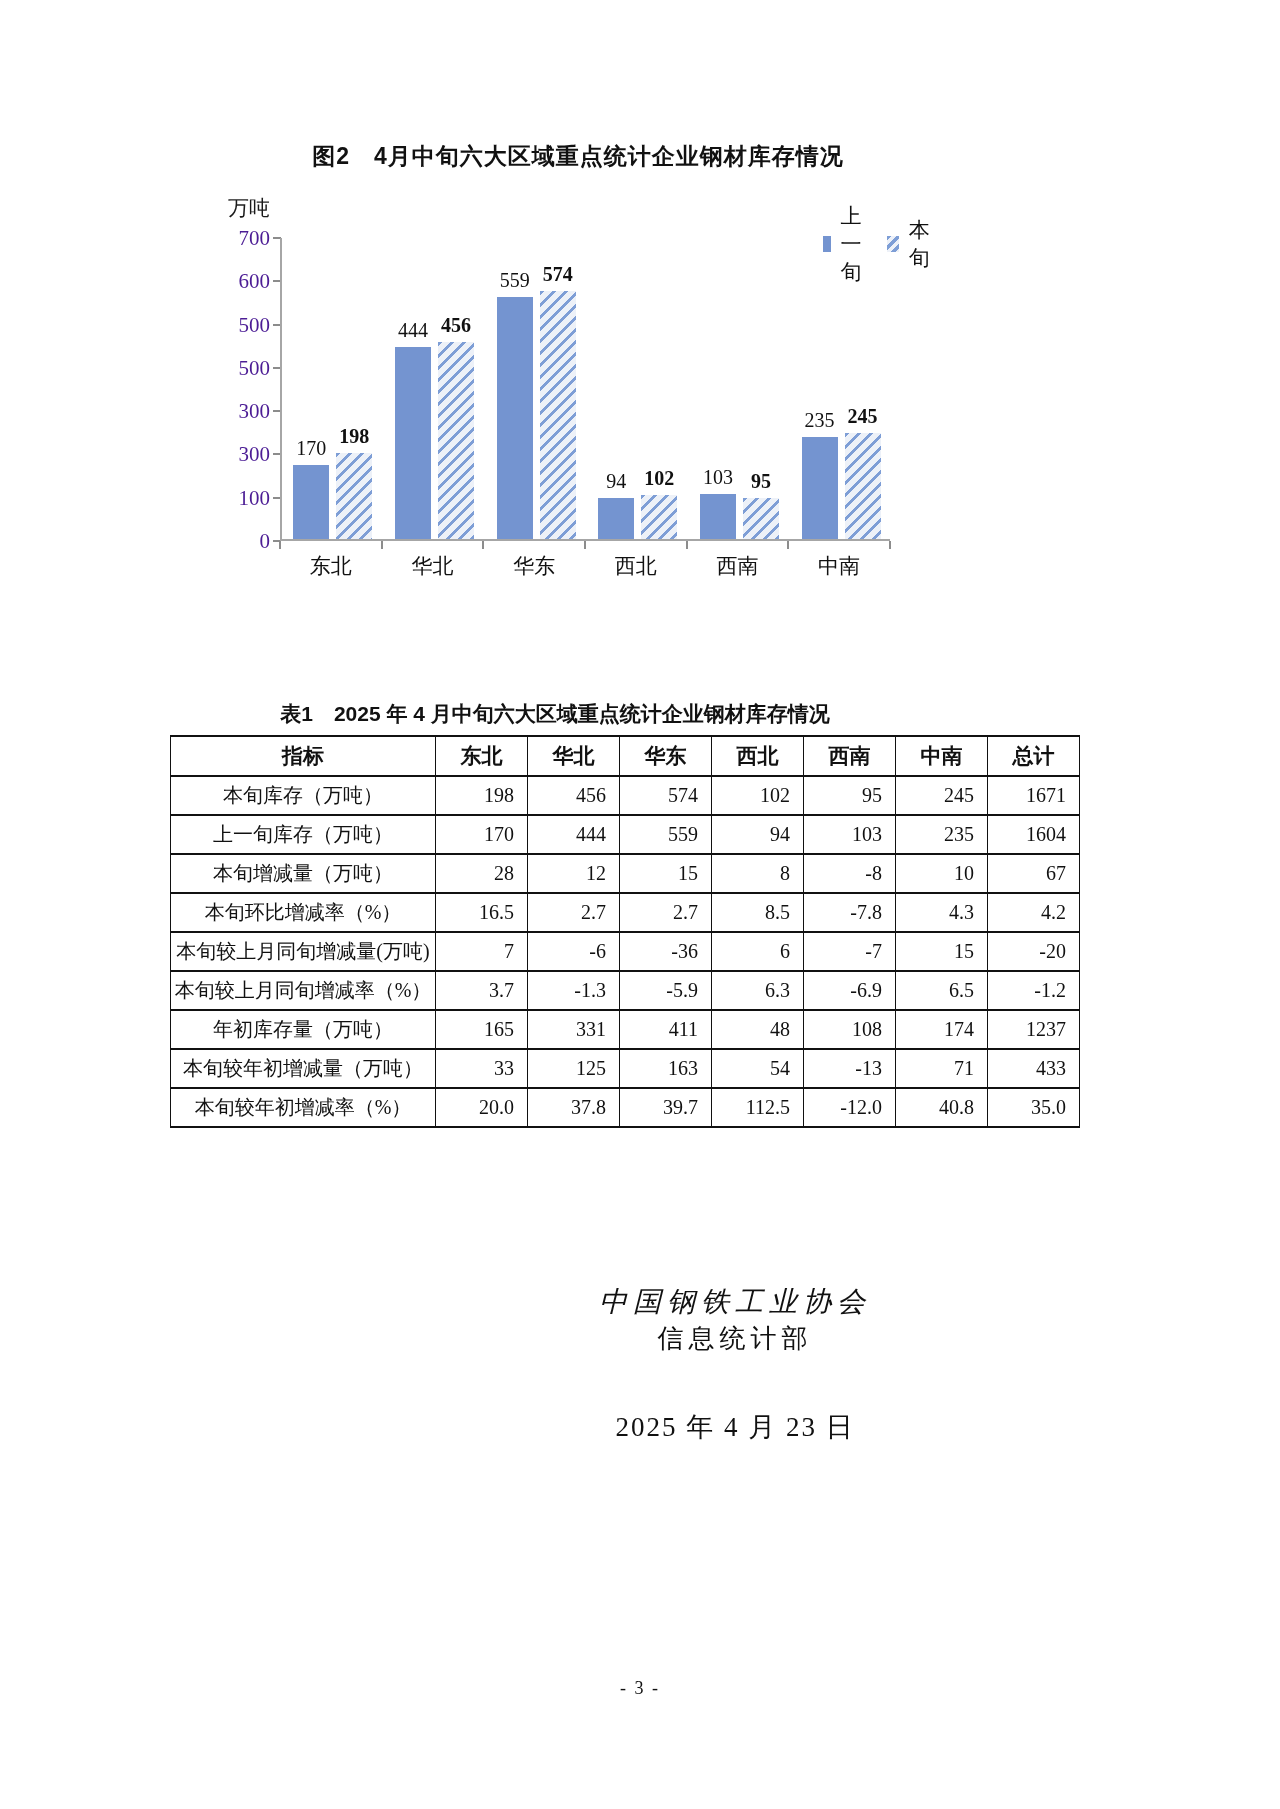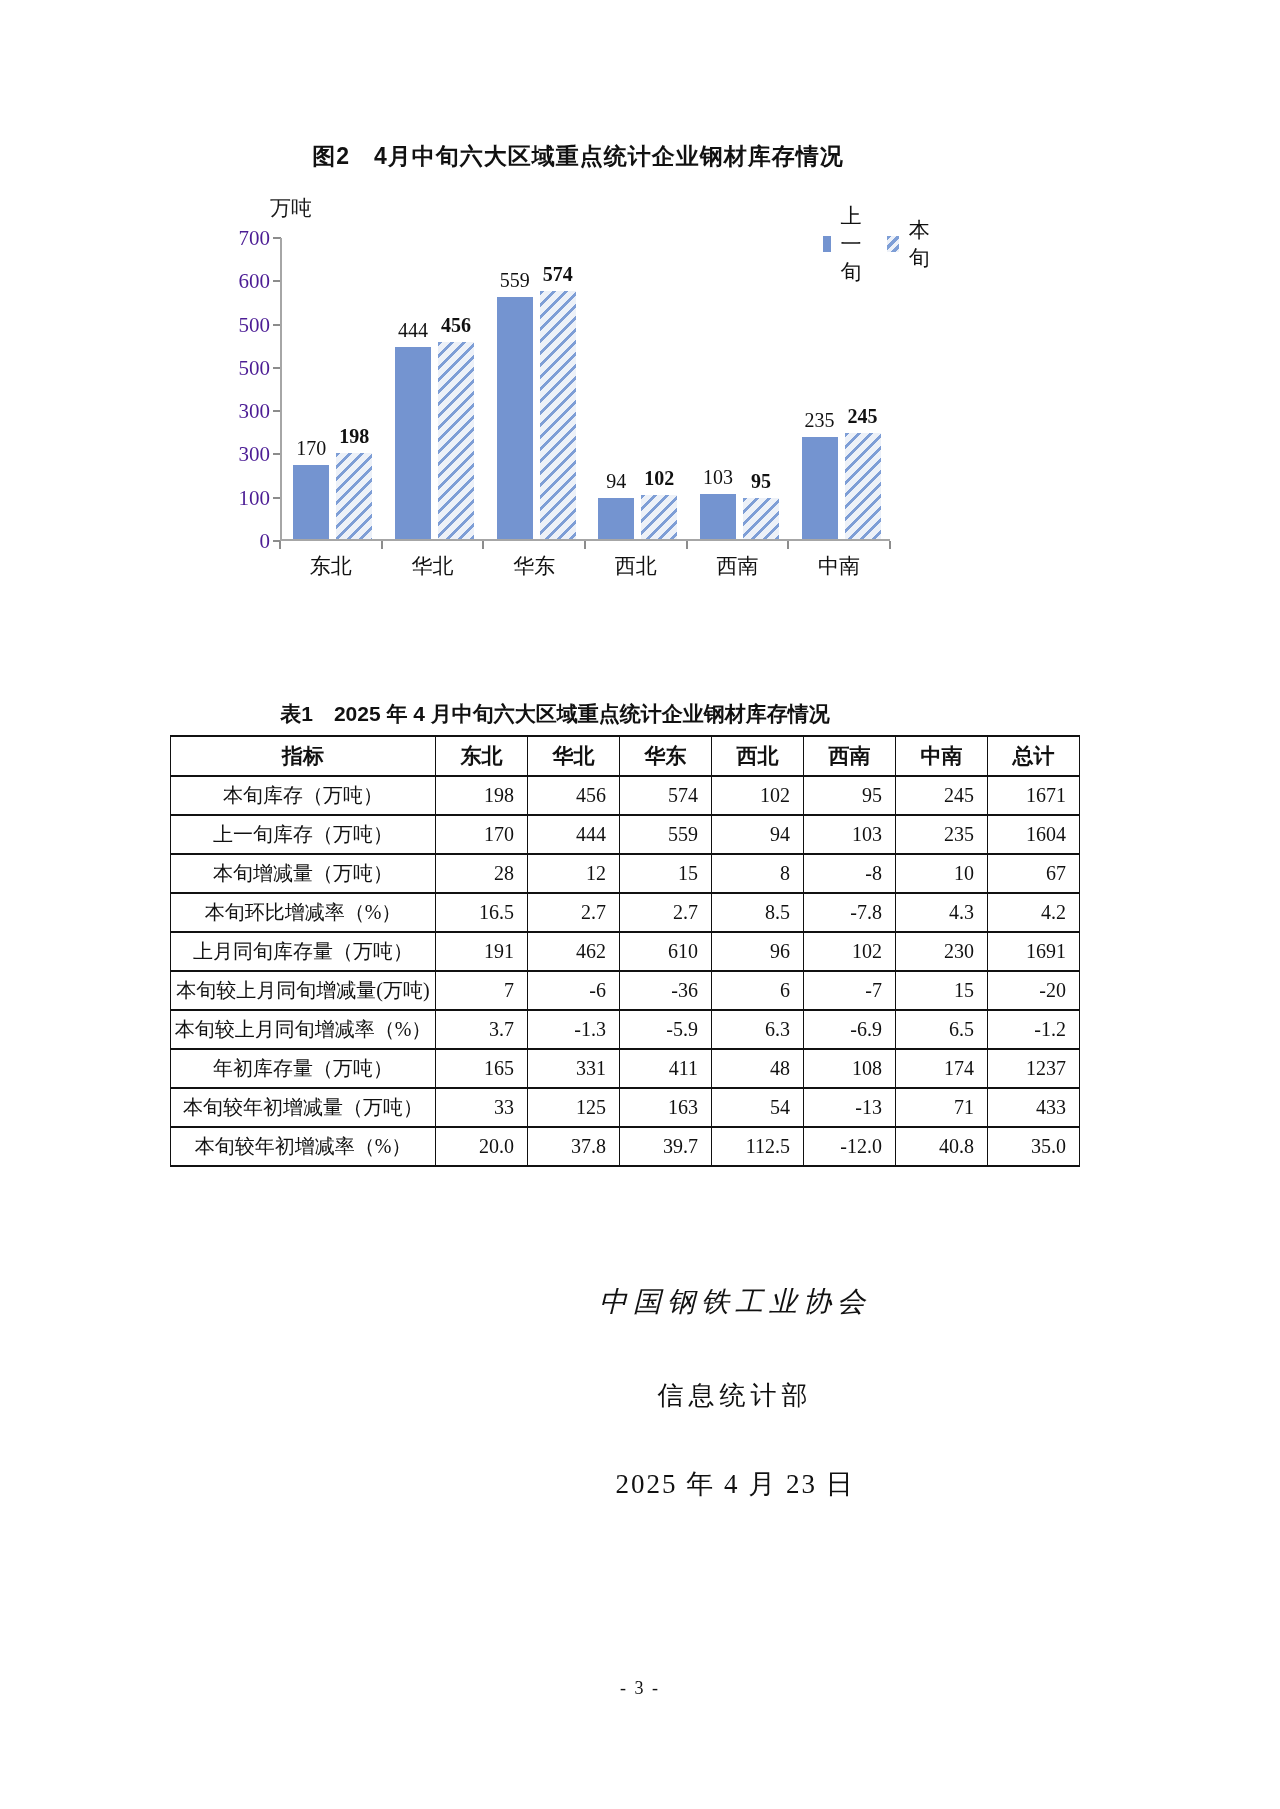--- a/index.html
+++ b/index.html
@@ -10,21 +10,21 @@
     overflow:hidden;
   }
 
   
   .fig-title {
     position:absolute; top:141px; left:228px; width:700px;
     text-align:center; font-family:"Liberation Sans","DejaVu Sans",sans-serif;
     font-weight:bold; font-size:23px; color:#111; letter-spacing:1px;
   }
   .chart { position:absolute; top:190px; left:228px; width:700px; height:400px; }
-  .unit-label { position:absolute; left:0; top:4px; font-size:21px;margin-left:42px; }
+  .unit-label { position:absolute; left:0; top:4px; font-size:21px; }
   .plot-area {
     position:absolute; left:52px; top:48px; width:610px; height:303px;
     border-left:2px solid #a6a6a6; border-bottom:2px solid #a6a6a6;
     display:flex; align-items:flex-end;
   }
   .bar-group {
     flex:0 0 auto; height:100%; display:flex; align-items:flex-end;
     justify-content:center; gap:7px;
   }
   .bar { position:relative; width:36px; }
@@ -70,21 +70,21 @@
     font-size:21px; text-align:center; height:40px;
   }
   td.row-label { text-align:center; font-size:20px; }
   td.val { text-align:right; padding-right:13px; font-family:"Liberation Serif","DejaVu Serif",serif; }
   col.c-label { width:265px; }
   col.c-num { width:92px; }
 
   
   .footer { position:absolute; top:1283px; left:400px; width:670px; text-align:center; color:#111; }
   .footer-org  { font-size:28px; letter-spacing:6px;font-style:italic; }
-  .footer-dept { font-size:26px; letter-spacing:5px; margin-top:57px; }
+  .footer-dept { font-size:26px; letter-spacing:5px; }
   .footer-date { font-size:27px; letter-spacing:2px; margin-top:53px; }
   .page-num {
     position:absolute; top:1678px; left:0; width:1280px; text-align:center;
     font-size:18px; color:#111; letter-spacing:2px;
   }
 </style>
 </head>
 <body>
 
 <div class="page">
@@ -250,30 +250,20 @@
             <td class="row-label">本旬环比增减率（%）</td>
             <td class="val">16.5</td>
             <td class="val">2.7</td>
             <td class="val">2.7</td>
             <td class="val">8.5</td>
             <td class="val">-7.8</td>
             <td class="val">4.3</td>
             <td class="val">4.2</td>
           </tr>
           <tr>
-            <td class="row-label">上月同旬库存量（万吨）</td>
-            <td class="val">191</td>
-            <td class="val">462</td>
-            <td class="val">610</td>
-            <td class="val">96</td>
-            <td class="val">102</td>
-            <td class="val">230</td>
-            <td class="val">1691</td>
-          </tr>
-          <tr>
             <td class="row-label">本旬较上月同旬增减量(万吨)</td>
             <td class="val">7</td>
             <td class="val">-6</td>
             <td class="val">-36</td>
             <td class="val">6</td>
             <td class="val">-7</td>
             <td class="val">15</td>
             <td class="val">-20</td>
           </tr>
           <tr>

